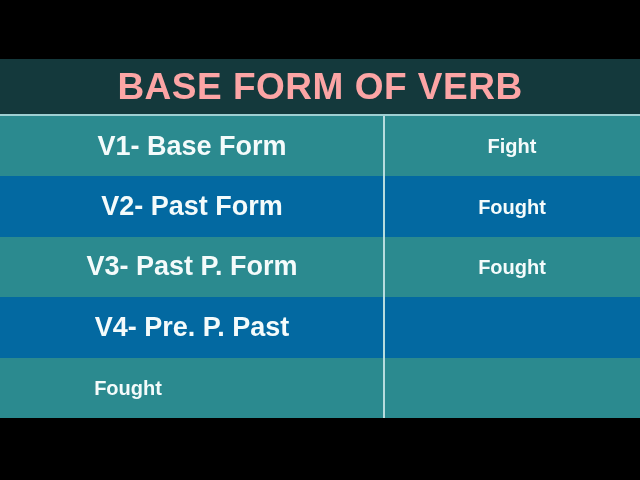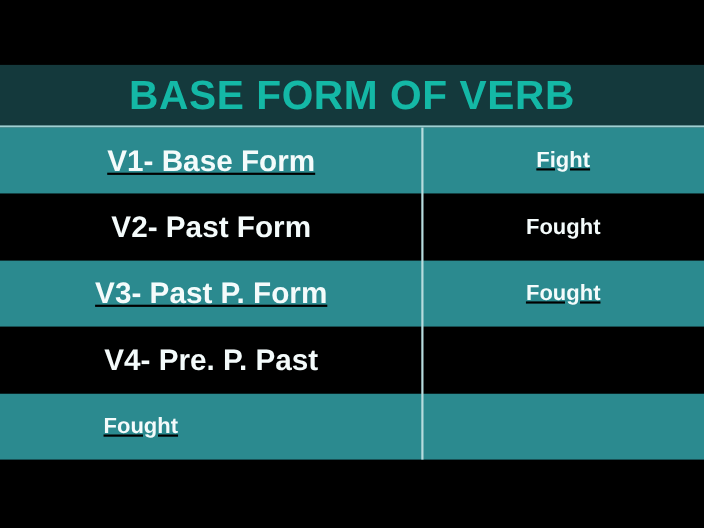--- a/index.html
+++ b/index.html
@@ -56,21 +56,21 @@
     left: 0;
     top: 0;
     width: 640px;
     height: 55px;
     background: #14393c;
     display: flex;
     align-items: center;
     justify-content: center;
   }
   .header-title {
-    color: #14b8a6;
+    color: #fca5a5;
     font-size: 37px;
     font-weight: bold;
     letter-spacing: 0.5px;
     line-height: 1;
     font-family: "Liberation Sans", sans-serif;
     white-space: nowrap;
   }
   .header-rule {
     position: absolute;
     left: 0;
@@ -80,31 +80,30 @@
     background: #9fd0d3;
   }
 
   
   .table {
     position: absolute;
     left: 0;
     top: 57px;
     width: 640px;
     height: 302px;
-    text-decoration: underline;
   }
   .row {
     position: relative;
     width: 640px;
     height: 60.4px;
     display: flex;
     align-items: center;
   }
   .row.light { background: #2b8a8f; }
-  .row.dark  { background: #000000; }
+  .row.dark  { background: #0369a1; }
 
   .cell {
     display: flex;
     align-items: center;
     justify-content: center;
     height: 100%;
     color: #f4fbfb;
     font-weight: bold;
     font-family: "Liberation Sans", sans-serif;
     white-space: nowrap;

